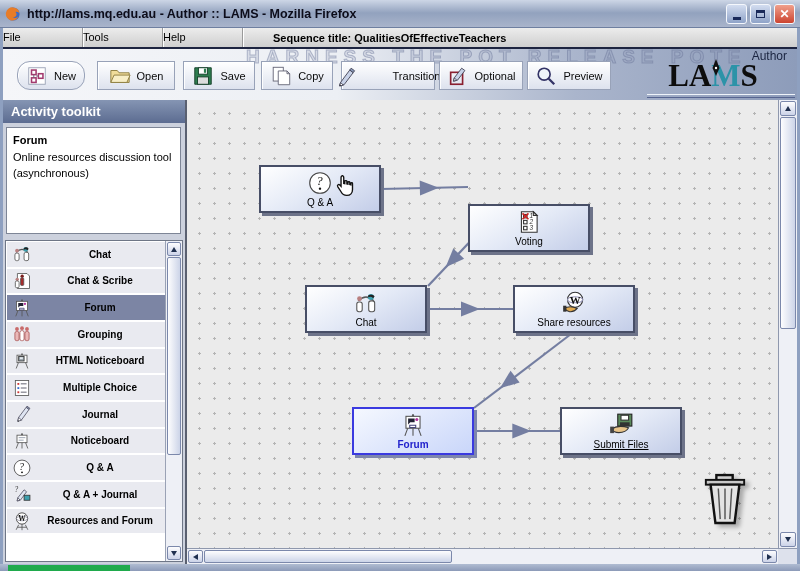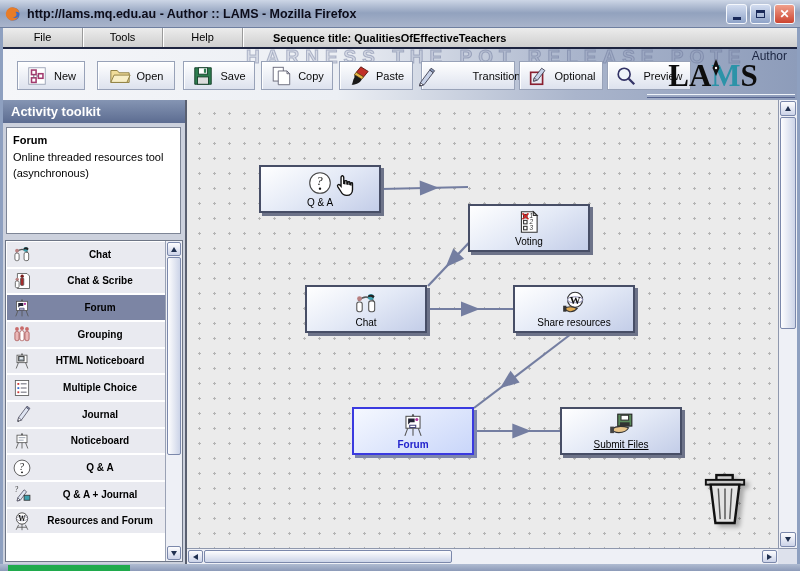--- a/index.html
+++ b/index.html
@@ -17,21 +17,21 @@
     display:flex; align-items:center; justify-content:center; }
   .btn-minmax { background:linear-gradient(#d3ddf0,#8fa3c8); }
   .btn-close { background:linear-gradient(#f0a08c,#cc4430); color:#fff; font-weight:bold; font-size:12px; }
   .glyph-min { width:8px; height:3px; background:#1a2a5a; margin-top:9px; }
   .glyph-max { width:9px; height:8px; border:1px solid #1a2a5a; border-top-width:3px; }
 
   
   .menubar { position:absolute; top:28px; left:3px; right:3px; height:21px;
     background:linear-gradient(#ececec,#cfcfcf); border-bottom:2px solid #1d2440;
     display:flex; align-items:center; font-size:11px; color:#000; }
-  .menu-item { width:80px; text-align:center; line-height:19px; height:19px;
+  .menu-item { width:80px; line-height:19px; height:19px;
     border-right:1px solid #9a9a9a; box-shadow:1px 0 0 #ffffff; cursor:default; }
   .seq-title { font-weight:bold; margin-left:30px; white-space:nowrap; }
 
   
   .toolbar { position:absolute; top:49px; left:3px; right:3px; height:51px; overflow:hidden;
     background:linear-gradient(90deg,#f5f6f9 0%,#eceff4 42%,#aab5cc 72%,#8d9cba 100%); }
   .watermark { position:absolute; top:-3px; left:243px; font-size:19px; font-weight:bold;
     letter-spacing:6px; white-space:nowrap; color:rgba(140,150,180,0.22);
     -webkit-text-stroke:1px rgba(105,115,150,0.45); }
   .toolbar-buttons { position:absolute; left:14px; top:12px; display:flex; align-items:center; }
@@ -133,21 +133,21 @@
       <div class="menu-item">File</div>
       <div class="menu-item">Tools</div>
       <div class="menu-item">Help</div>
     </span>
   <span class="seq-title">Sequence title: QualitiesOfEffectiveTeachers</span>
 </div>
 
 <div class="toolbar">
   <div class="watermark">HARNESS THE POT RELEASE POTE</div>
   <div class="toolbar-buttons" id="toolbar-buttons">
-      <div class="tbtn" style="width: 68px; margin-left: 0px;">
+      <div class="tbtn" style="width: 68px; margin-left: 0px; border-radius: 13px;">
         <span class="icon" style="width: 22px; height: 22px;">
           <svg viewBox="0 0 24 24">
             <rect x="3" y="3" width="18" height="18" fill="#fff" stroke="#9aa2b5"></rect>
             <rect x="6" y="5.5" width="5" height="5" fill="none" stroke="#a23a6e" stroke-width="1.7"></rect>
             <rect x="13.5" y="9.5" width="5" height="5" fill="none" stroke="#a23a6e" stroke-width="1.7"></rect>
             <rect x="6" y="14" width="5" height="5" fill="none" stroke="#a23a6e" stroke-width="1.7"></rect>
             <path d="M8.5 10.5v3.5M11 12h2.5" stroke="#667" fill="none"></path>
           </svg>
         </span>
         <span>New</span>
@@ -174,30 +174,20 @@
       </div>
       <div class="tbtn" style="width: 72px; margin-left: 6px;">
         <span class="icon" style="width: 22px; height: 22px;">
           <svg viewBox="0 0 24 24">
             <rect x="3.5" y="2.5" width="11" height="15" fill="#fff" stroke="#667"></rect>
             <path d="M9 6.5h9.5l3 3v12H9z" fill="#fff" stroke="#667"></path>
             <path d="M18.5 6.5l3 3h-3z" fill="#e8e8e8" stroke="#667"></path>
           </svg>
         </span>
         <span>Copy</span>
-      </div>
-      <div class="tbtn" style="width: 74px; margin-left: 6px;">
-        <span class="icon" style="width: 22px; height: 22px;">
-          <svg viewBox="0 0 24 24">
-            <path d="M14 2l8 5-5 6-8-5z" fill="#c03028" stroke="#601810"></path>
-            <path d="M9 8l8 5-2 2.5-8-5z" fill="#e8b84a" stroke="#705010"></path>
-            <path d="M7 10.5l8 5c-1 3-5 6-11 6 1.5-2 1-5 3-8z" fill="#1a1a1a"></path>
-          </svg>
-        </span>
-        <span>Paste</span>
       </div>
       <div class="tbtn" style="width: 94px; margin-left: 8px; gap: 35px;">
         <span class="icon" style="width: 22px; height: 22px;">
           <svg viewBox="0 0 24 24">
             <path d="M5 19L15 5.5l3.8 2.8L8.8 21.5l-5 1z" fill="#c8d2e8" stroke="#445"></path>
             <path d="M15 5.5l1.5-2 3.8 2.8-1.5 2z" fill="#8899bb" stroke="#445"></path>
             <path d="M5 19l-1 4 4-1z" fill="#fff" stroke="#445"></path>
             <path d="M4.6 21.5l-.6 1.5 1.6-.4z" fill="#222"></path>
           </svg>
         </span>
@@ -232,21 +222,21 @@
           </svg>
         </span></div>
   </div>
   <div class="logo-lines"></div>
 </div>
 
 <div class="left-panel">
   <div class="toolkit-header">Activity toolkit</div>
   <div class="desc-box">
     <div class="desc-title">Forum</div>
-    <div class="desc-text">Online threaded resources tool (asynchronous)</div>
+    <div class="desc-text">Online resources discussion tool (asynchronous)</div>
   </div>
   <div class="activity-list">
     <div class="act-rows" id="activity-rows">
         <div class="act-item">
           <span class="act-icon">
             <span class="icon" style="width: 20px; height: 20px;">
               <svg viewBox="0 0 24 24">
                 <path d="M5 10q7-7 14 0" fill="none" stroke="#555" stroke-width="1.4"></path>
                 <circle cx="6" cy="8" r="2.2" fill="#b97f7f"></circle>
                 <circle cx="16.5" cy="6.5" r="2.8" fill="#3d9fae"></circle>

